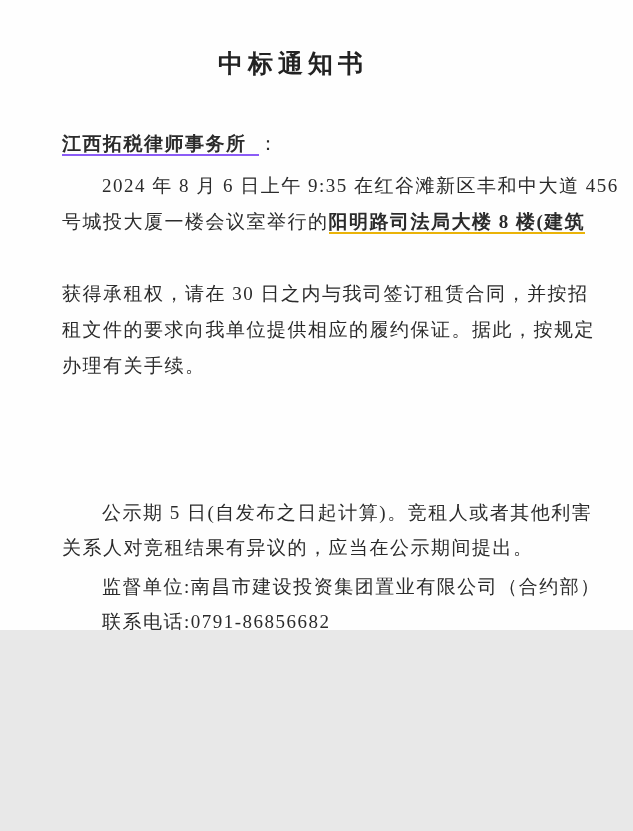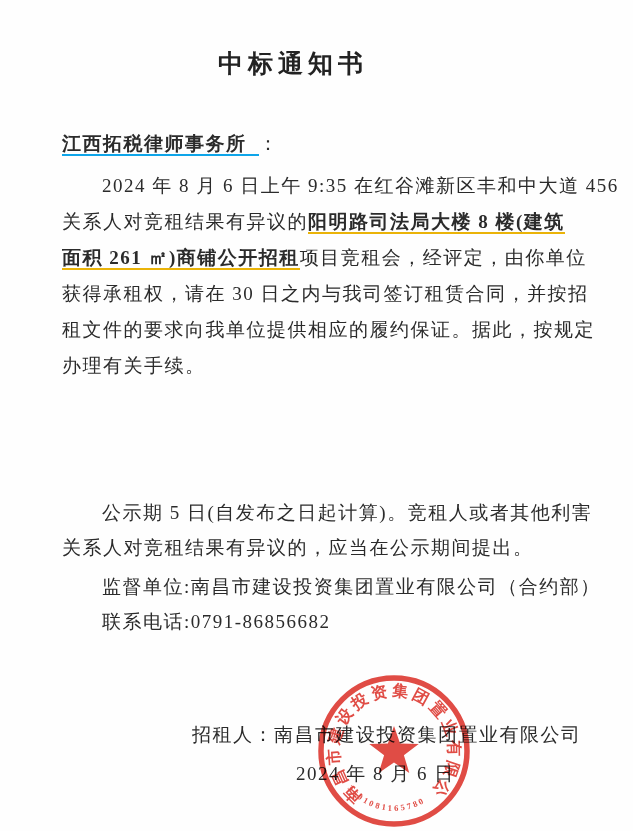--- a/index.html
+++ b/index.html
@@ -1,39 +1,39 @@
 <!DOCTYPE html>
 <html><head>
 <meta charset="utf-8">
 <style>
   html,body{margin:0;padding:0;background:#e8e8e8;}
   .page{
     position:relative;
-    width:633px;height:831px;
+    width:633px;height:630px;
     margin:0 auto;
     background:#fefefe;
     font-family:"Liberation Serif","DejaVu Serif",serif;
     color:#2b2b2b;
     overflow:hidden;
   }
   .doc-title{
     position:absolute;top:47px;left:0;width:586px;
     text-align:center;
     font-size:25px;font-weight:600;letter-spacing:5px;
     color:#222;
   }
   .line{
     position:absolute;
     font-size:19px;
     letter-spacing:1.5px;
     white-space:nowrap;
     color:#2b2b2b;
   }
   .bold{font-weight:bold;}
-  .u-name{border-bottom:2px solid #0ea5e9;padding-right:12px;font-weight:bold;}
+  .u-name{border-bottom:2px solid #8b5cf6;padding-right:12px;font-weight:bold;}
   .bu{font-weight:bold;border-bottom:2px solid #eab308;}
   .u-val{border-bottom:2px solid #3a3a3a;padding-right:22px;}
   .seal{
     position:absolute;left:314px;top:671px;width:160px;height:160px;
     opacity:.88;
     mix-blend-mode:multiply;
     pointer-events:none;
   }
   .seal text{font-family:"Liberation Serif","DejaVu Serif",serif;}
 </style>
@@ -44,26 +44,23 @@
 
   <div class="doc-title">中标通知书</div>
 
   <div class="line" style="left:62px;top:131px;">
     <span class="u-name">江西拓税律师事务所</span><span>：</span>
   </div>
 
   <div class="line" style="left:102px;top:173px;">2024 年 8 月 6 日上午 9:35 在红谷滩新区丰和中大道 456</div>
 
   <div class="line" style="left:62px;top:209px;">
-    <span>关系人对竞租结果有异议的</span><span class="bu">阳明路司法局大楼 8 楼(建筑</span>
+    <span>号城投大厦一楼会议室举行的</span><span class="bu">阳明路司法局大楼 8 楼(建筑</span>
   </div>
 
-  <div class="line" style="left:62px;top:245px;">
-    <span class="bu">面积 261 ㎡)商铺公开招租</span><span>项目竞租会，经评定，由你单位</span>
-  </div>
 
   <div class="line" style="left:62px;top:281px;">获得承租权，请在 30 日之内与我司签订租赁合同，并按招</div>
   <div class="line" style="left:62px;top:353px;">办理有关手续。</div>
   <div class="line" style="left:62px;top:317px;">租文件的要求向我单位提供相应的履约保证。据此，按规定</div>
 
 
   <div class="line" style="left:102px;top:500px;">公示期 5 日(自发布之日起计算)。竞租人或者其他利害</div>
   <div class="line" style="left:102px;top:574px;">监督单位:南昌市建设投资集团置业有限公司（合约部）</div>
 
   <div class="line" style="left:62px;top:535px;">关系人对竞租结果有异议的，应当在公示期间提出。</div>

